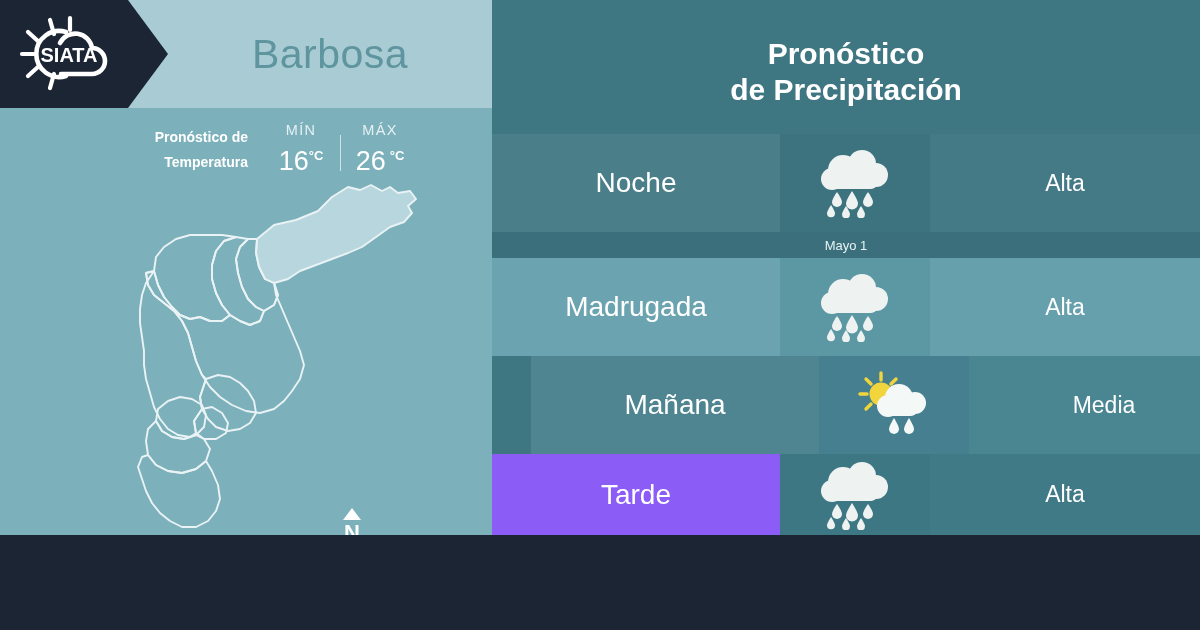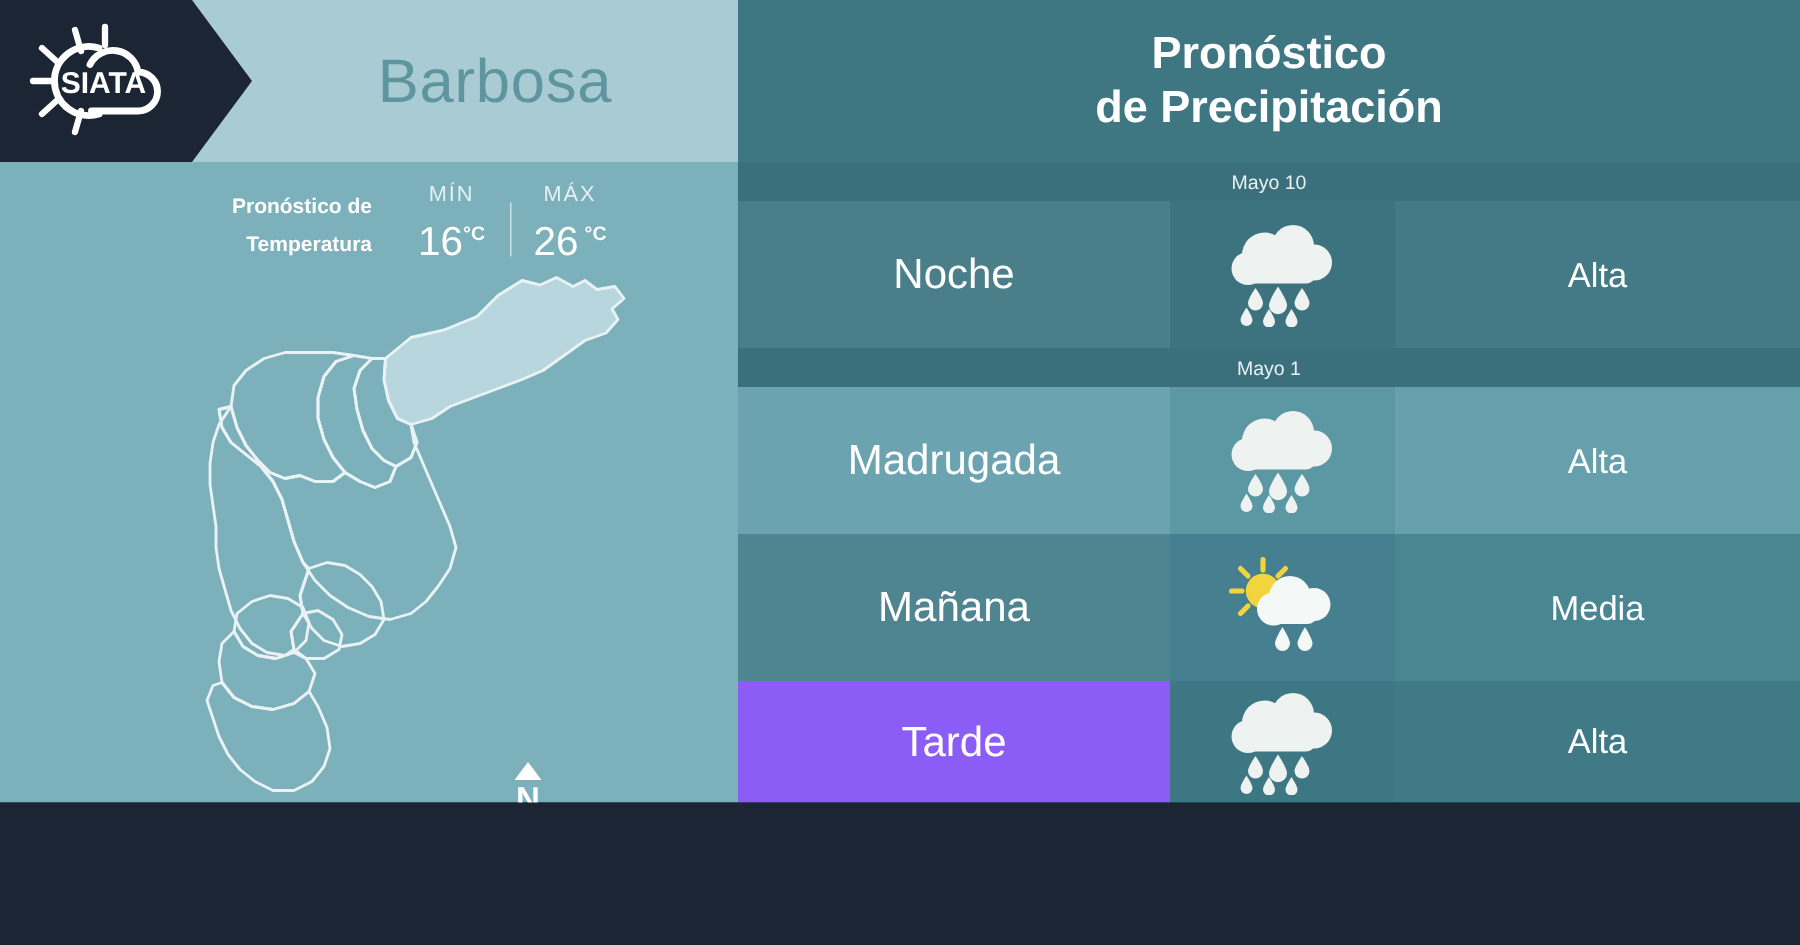--- a/index.html
+++ b/index.html
@@ -68,21 +68,21 @@
   }
   #north-letter{color:#ffffff;font-size:22px;font-weight:bold;line-height:24px;margin-top:1px;}
 
   
   #right-panel{
     position:absolute;left:492px;top:0;width:708px;height:535px;
     background:#3e7682;
   }
   #forecast-title{
     position:absolute;left:0;top:0;width:708px;height:108px;
-    display:flex;flex-direction:column;align-items:center;justify-content:center;
+    display:flex;flex-direction:column;align-items:center;justify-content:flex-end;
     color:#ffffff;font-size:30px;font-weight:bold;line-height:36px;text-align:center;
   }
   .date-band{
     position:absolute;left:0;width:708px;height:26px;
     background:#3a6f7b;
     display:flex;align-items:center;justify-content:center;
     color:#e8f2f4;font-size:13px;
   }
   .frow{
     position:absolute;left:0;width:804px;height:98px;display:flex;
@@ -94,21 +94,21 @@
 
   
   .tone-a .c-period{background:#4a7f8a;}
   .tone-a .c-icon{background:#3c737f;}
   .tone-a .c-level{background:#447a86;}
 
   .tone-b .c-period{background:#6ba4b0;}
   .tone-b .c-icon{background:#5c98a4;}
   .tone-b .c-level{background:#65a0ac;}
 
-  .tone-c .c-period{background:#4e8591;}
+  .tone-c .c-period{background:#4e8591;margin-left:39px;}
   .tone-c .c-icon{background:#468090;}
   .tone-c .c-level{background:#4a8592;}
 
   .tone-d .c-period{background:#8b5cf6;}
   .tone-d .c-icon{background:#3d7784;}
   .tone-d .c-level{background:#417a87;}
 
   
   #footer{
     position:absolute;left:0;top:535px;width:1200px;height:95px;
@@ -192,21 +192,20 @@
     </div>
   </div>
 
   <div id="right-panel">
 
     <div id="forecast-title">
       <span>Pronóstico</span>
       <span>de Precipitación</span>
     </div>
 
-    <div class="date-band" style="top:108px">Mayo 10</div>
 
     <div class="frow tone-a" style="top:134px">
       <div class="fcell c-period">Noche</div>
       <div class="fcell c-icon">
         <svg width="84" height="70" viewBox="0 0 84 70">
           <g fill="#eef3f2">
             <circle cx="30" cy="22" r="15"></circle>
             <circle cx="49" cy="16" r="14"></circle>
             <circle cx="63" cy="27" r="12"></circle>
             <circle cx="19" cy="31" r="11"></circle>

